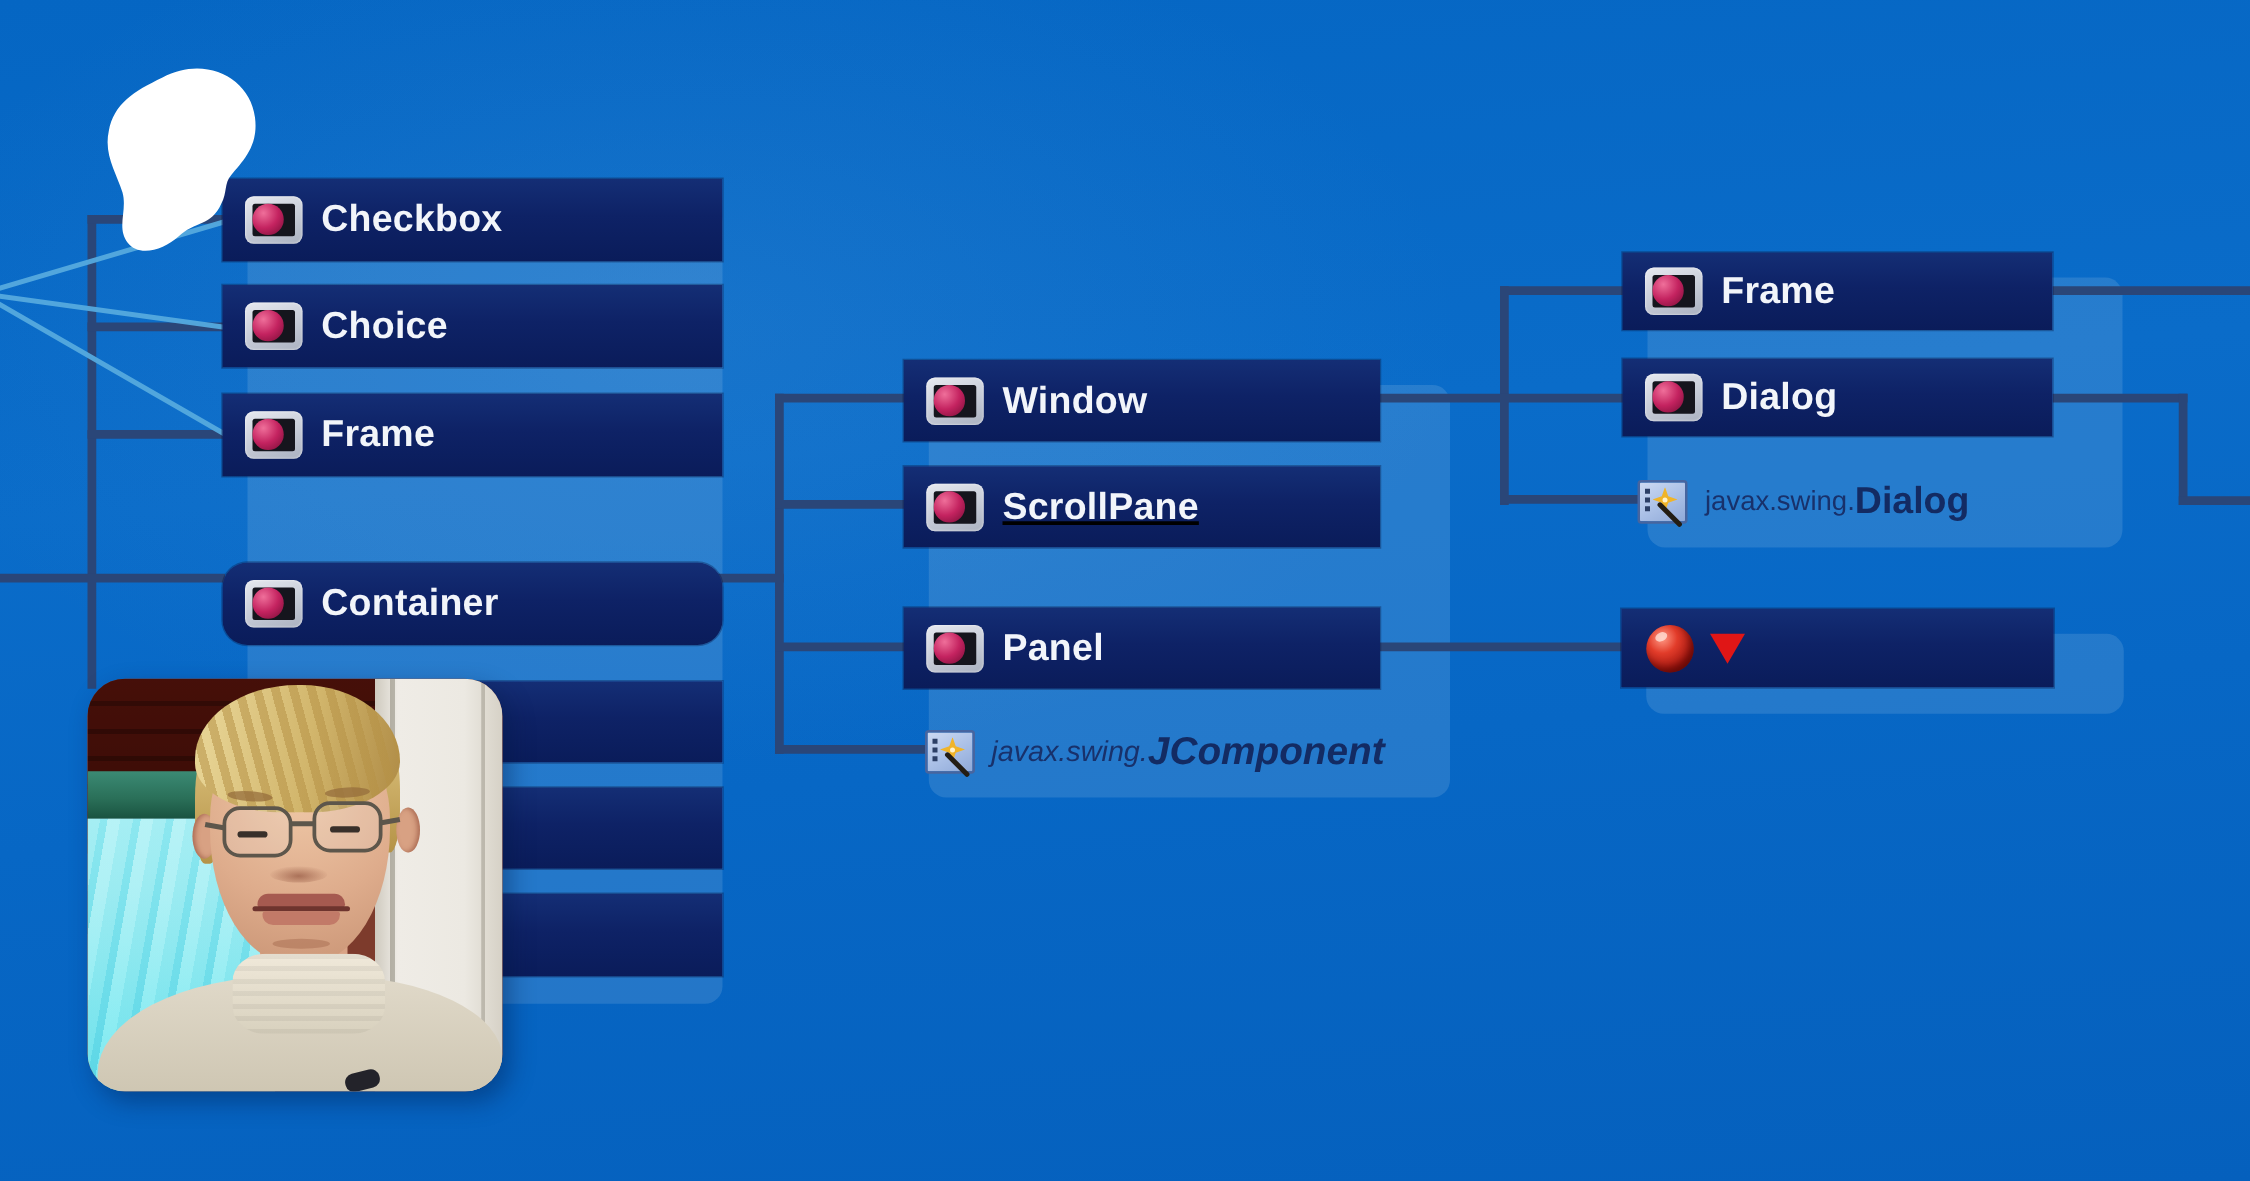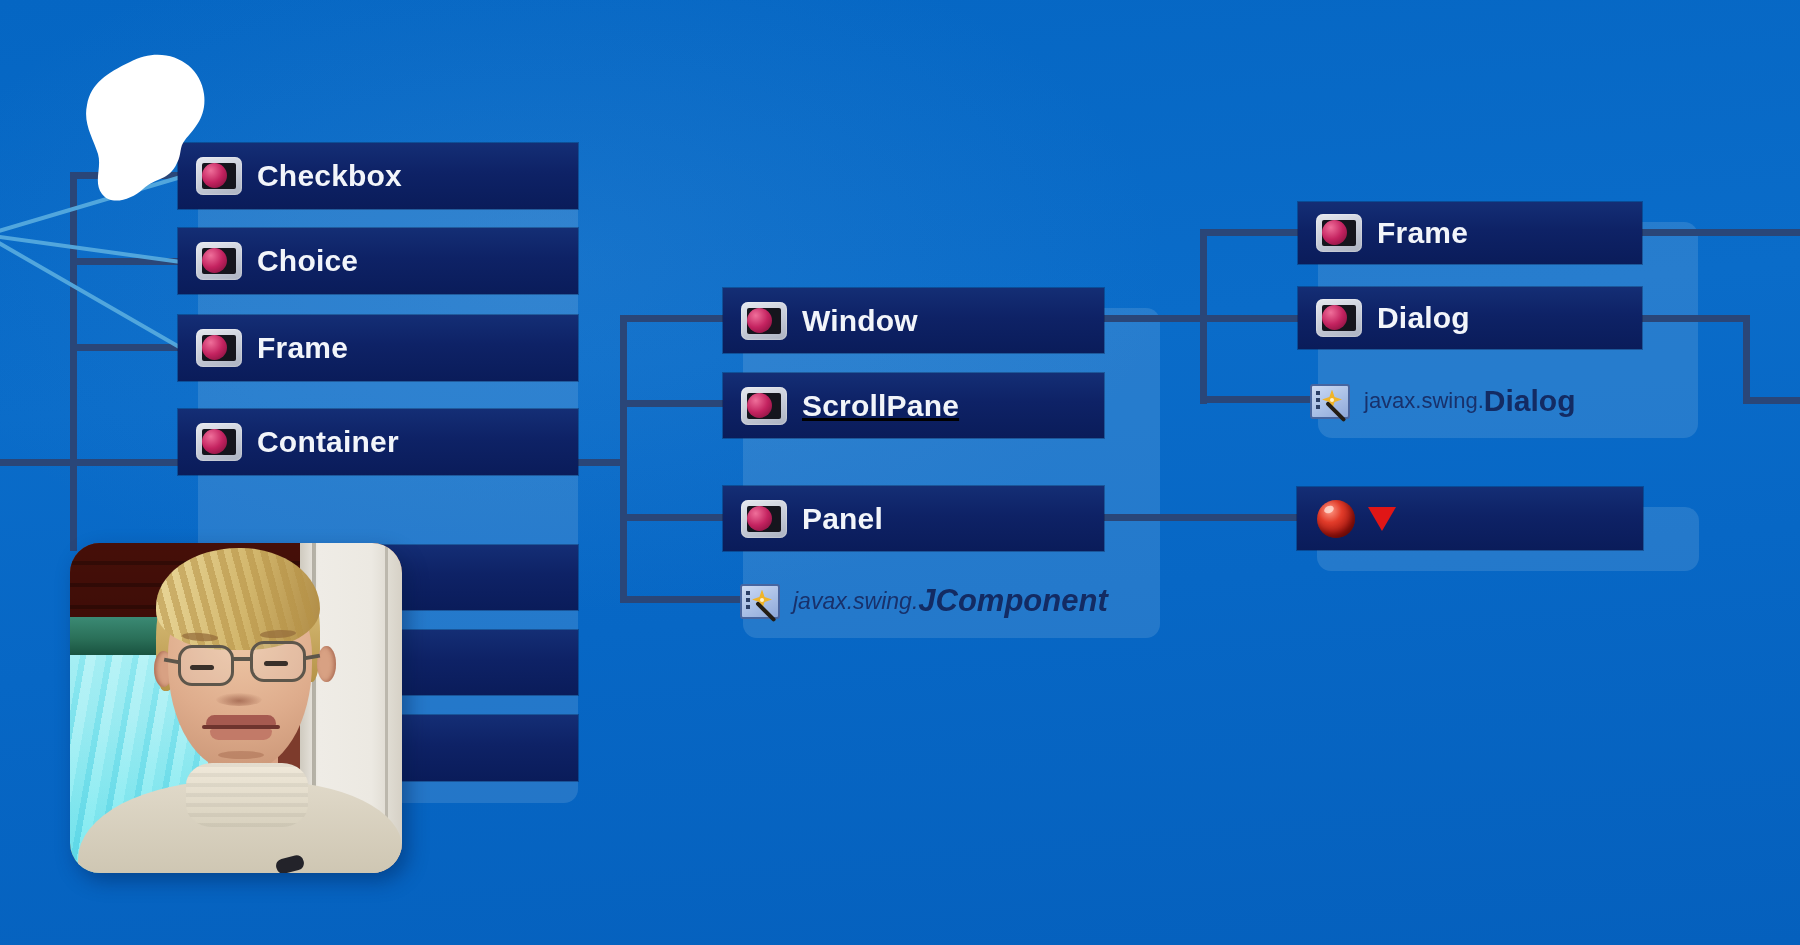--- a/index.html
+++ b/index.html
@@ -161,21 +161,21 @@
       </span>
     <span class="box-label">Choice</span>
   </div>
   <div class="node c1" style="top:315px;">
     <span class="comp-icon">
         <span class="ci-screen"></span>
         <span class="ci-ball"></span>
       </span>
     <span class="box-label">Frame</span>
   </div>
-  <div class="node c1" style="top:409px;">
+  <div class="node c1" style="top:450px;border-radius:20px;">
     <span class="comp-icon">
         <span class="ci-screen"></span>
         <span class="ci-ball"></span>
       </span>
     <span class="box-label">Container</span>
   </div>
 
   <div class="node c1" style="top:545px;height:65px;"></div>
   <div class="node c1" style="top:630px;height:65px;"></div>
   <div class="node c1" style="top:715px;height:66px;"></div>

